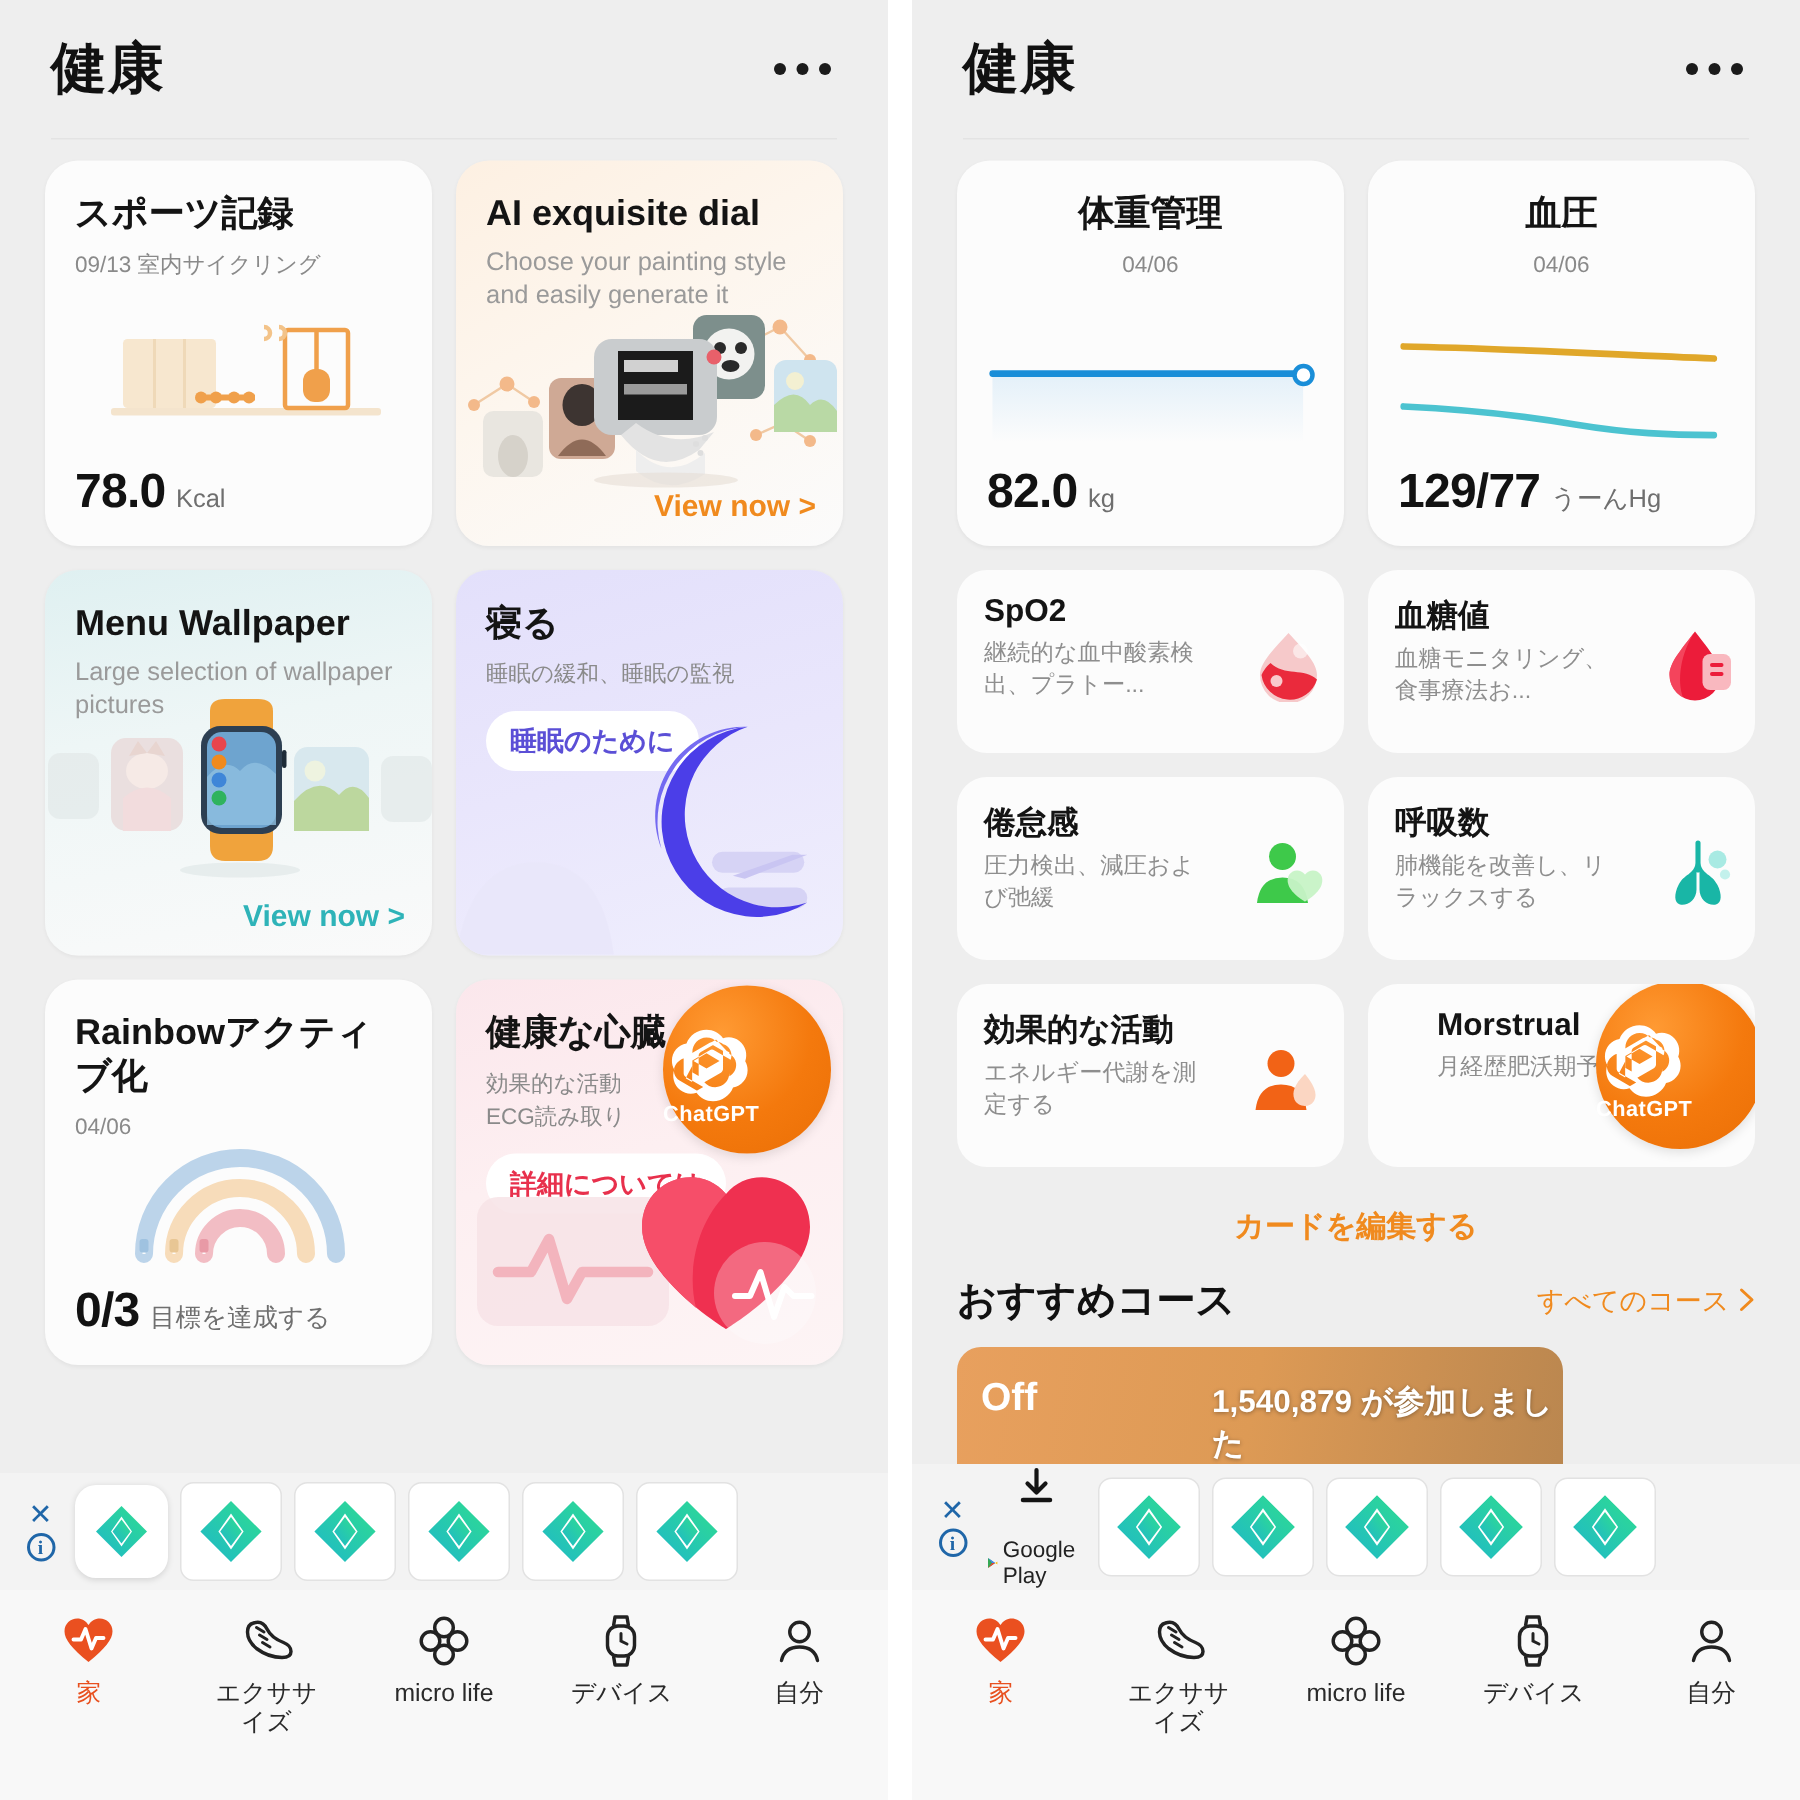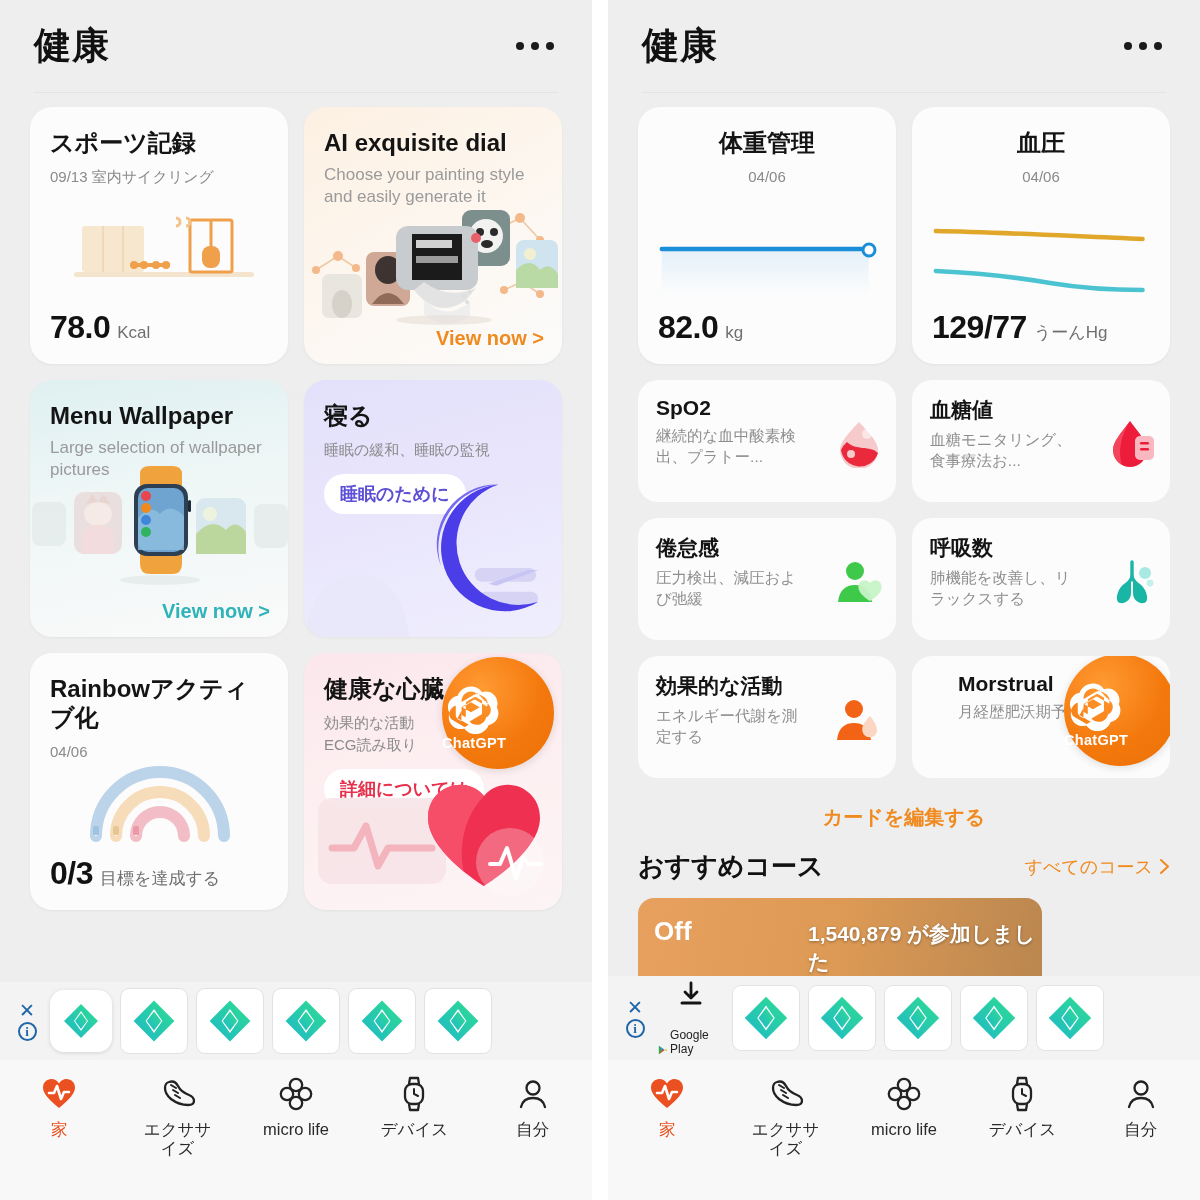--- a/index.html
+++ b/index.html
@@ -134,21 +134,21 @@
     position: absolute; left: 0; right: 0; bottom: 140px;
     height: 78px; background: #f3f3f3;
     display: flex; align-items: center; padding: 0 12px; gap: 8px;
   }
   .ad-ctrl { display:flex; flex-direction:column; align-items:center; gap:2px; width: 30px; }
   .ad-x { font-size: 19px; color:#1f66a8; line-height:1; font-weight:600; }
   .ad-i { width: 19px; height: 19px; border:2px solid #1f66a8; border-radius:50%;
           color:#1f66a8; font-size: 13px; font-weight: 700; display:flex;
           align-items:center; justify-content:center; font-family:"Liberation Serif",serif;}
   .ad-dl { display:flex; flex-direction:column; align-items:center; width: 66px; }
-  .gp-label { font-size: 12px; color:#222; display:flex; align-items:flex-end; gap:3px; margin-top: 20px;}
+  .gp-label { font-size: 15px; color:#222; display:flex; align-items:center; gap:3px; margin-top: 20px;}
   .ad-tile {
     width: 68px; height: 66px; border-radius: 9px; background:#fff;
     border: 1px solid #e2e2e2; display:flex; align-items:center; justify-content:center;
   }
   .ad-tile.first { width: 62px; height: 62px; border-radius: 14px; border:none;
     box-shadow: 0 1px 4px rgba(0,0,0,.13); }
 
   
   .nav {
     position: absolute; left: 0; right: 0; bottom: 0; height: 140px;

